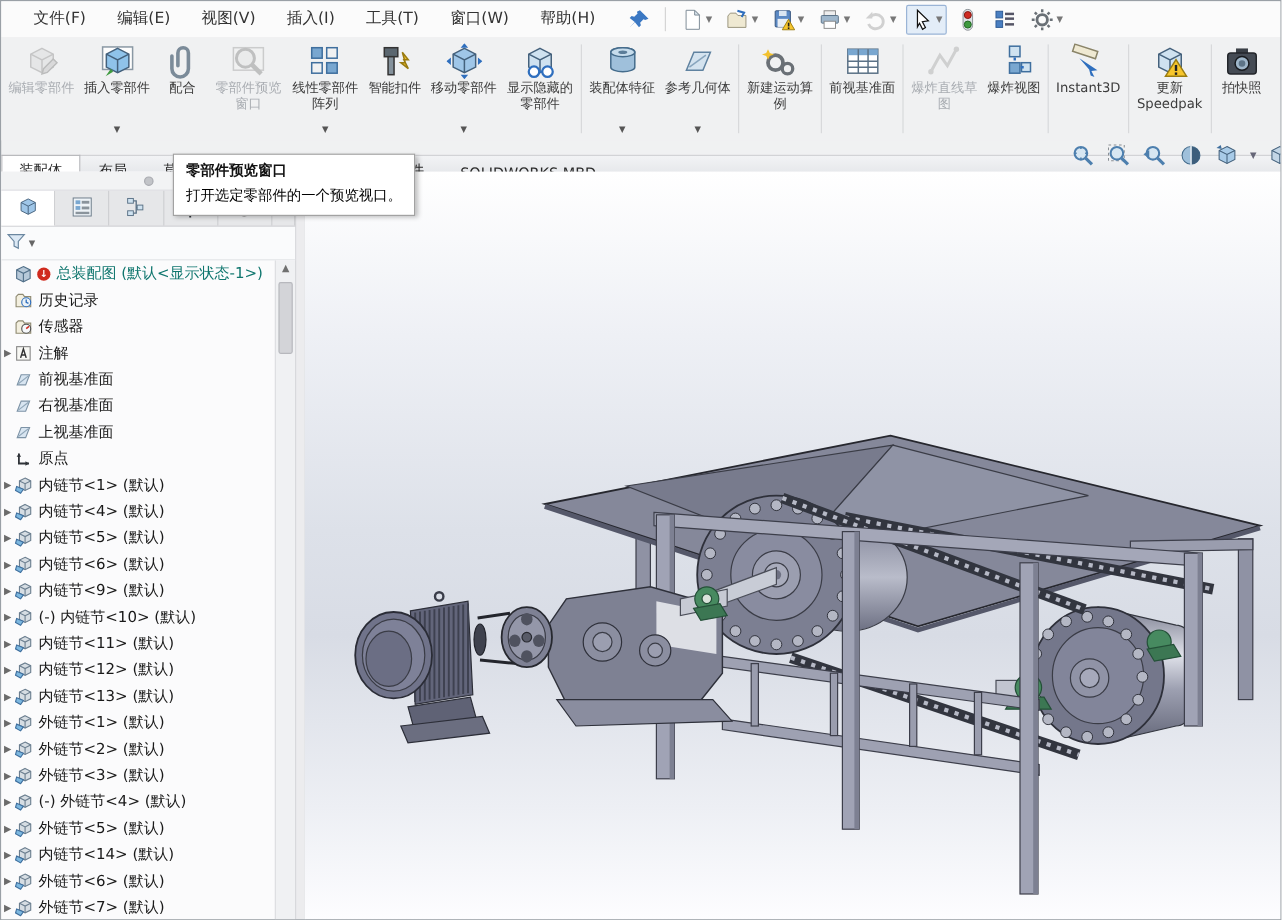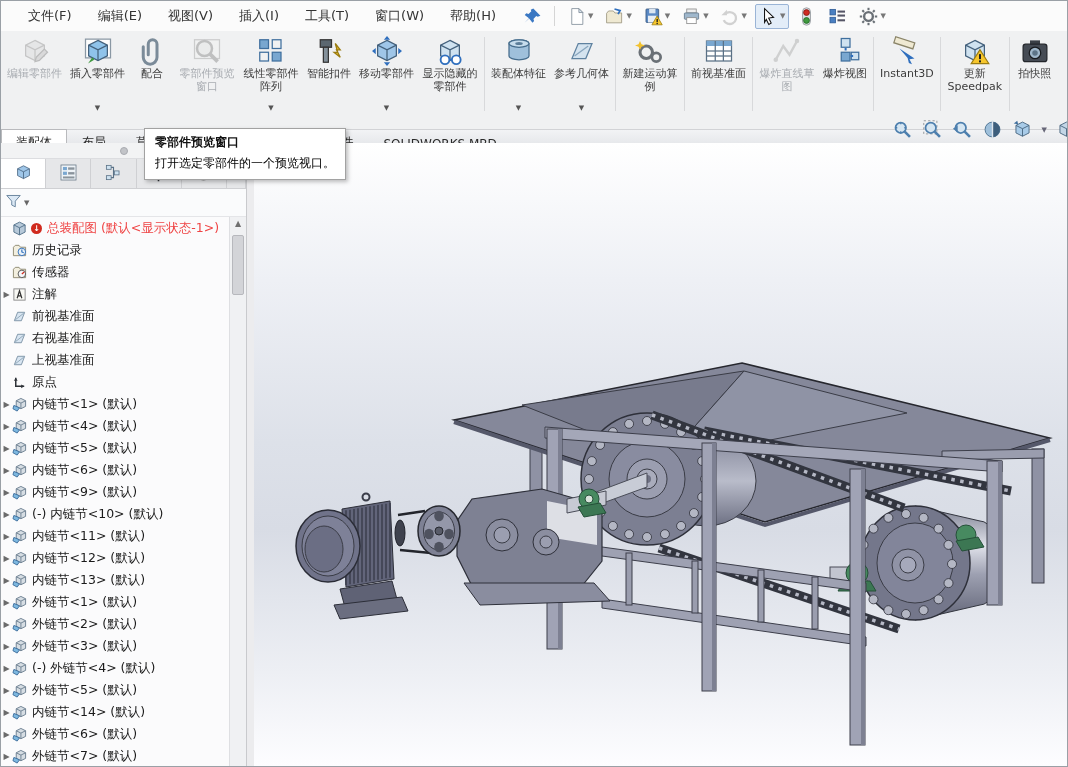--- a/index.html
+++ b/index.html
@@ -57,21 +57,21 @@
   .filter-row svg{width:17px;height:17px;}
   .filter-row .drp{font-size:7px;color:#666;margin-left:2px;}
   .tree{position:absolute;left:0;top:74px;right:16px;bottom:0;overflow:hidden;}
   .trow{display:flex;align-items:center;height:22px;white-space:nowrap;cursor:default;}
   .trow .exp{width:11px;font-size:8px;color:#6b6b6b;text-align:center;flex:0 0 11px;}
   .trow .ticon{width:17px;height:16px;flex:0 0 17px;display:flex;align-items:center;}
   .trow svg{width:15px;height:15px;}
   .trow .badge{width:11px;height:11px;border-radius:50%;background:#d02a1e;color:#fff;font-size:8px;line-height:11px;
                text-align:center;margin:0 2px;flex:0 0 11px;font-weight:bold;}
   .trow .tlabel{font-size:12.5px;color:#1a1a1a;margin-left:3px;}
-  .trow.red .tlabel{color:#ef4444;}
+  .trow.red .tlabel{color:#0f766e;}
   
   .pscroll{position:absolute;right:0;top:74px;bottom:0;width:16px;background:#f0f1f3;border-left:1px solid #dedfe2;}
   .pscroll .sarr{height:14px;text-align:center;font-size:8px;color:#707070;line-height:14px;}
   .pscroll .sthumb{position:absolute;left:2px;right:2px;top:18px;height:58px;background:#d3d4d8;border:1px solid #b7b8bd;border-radius:2px;}
   
   .split{position:absolute;left:246px;top:142px;width:7px;bottom:0;background:#ececee;border-right:1px solid #c9cacd;}
   
   .viewport{position:absolute;left:253px;top:142px;right:0;bottom:0;
             background:linear-gradient(180deg,#ffffff 0%,#eef0f5 22%,#dde1e9 48%,#d8dce5 62%,#edeff4 85%,#fdfdff 100%);}
   .viewport svg.scene{position:absolute;left:0;top:0;width:815px;height:625px;}

